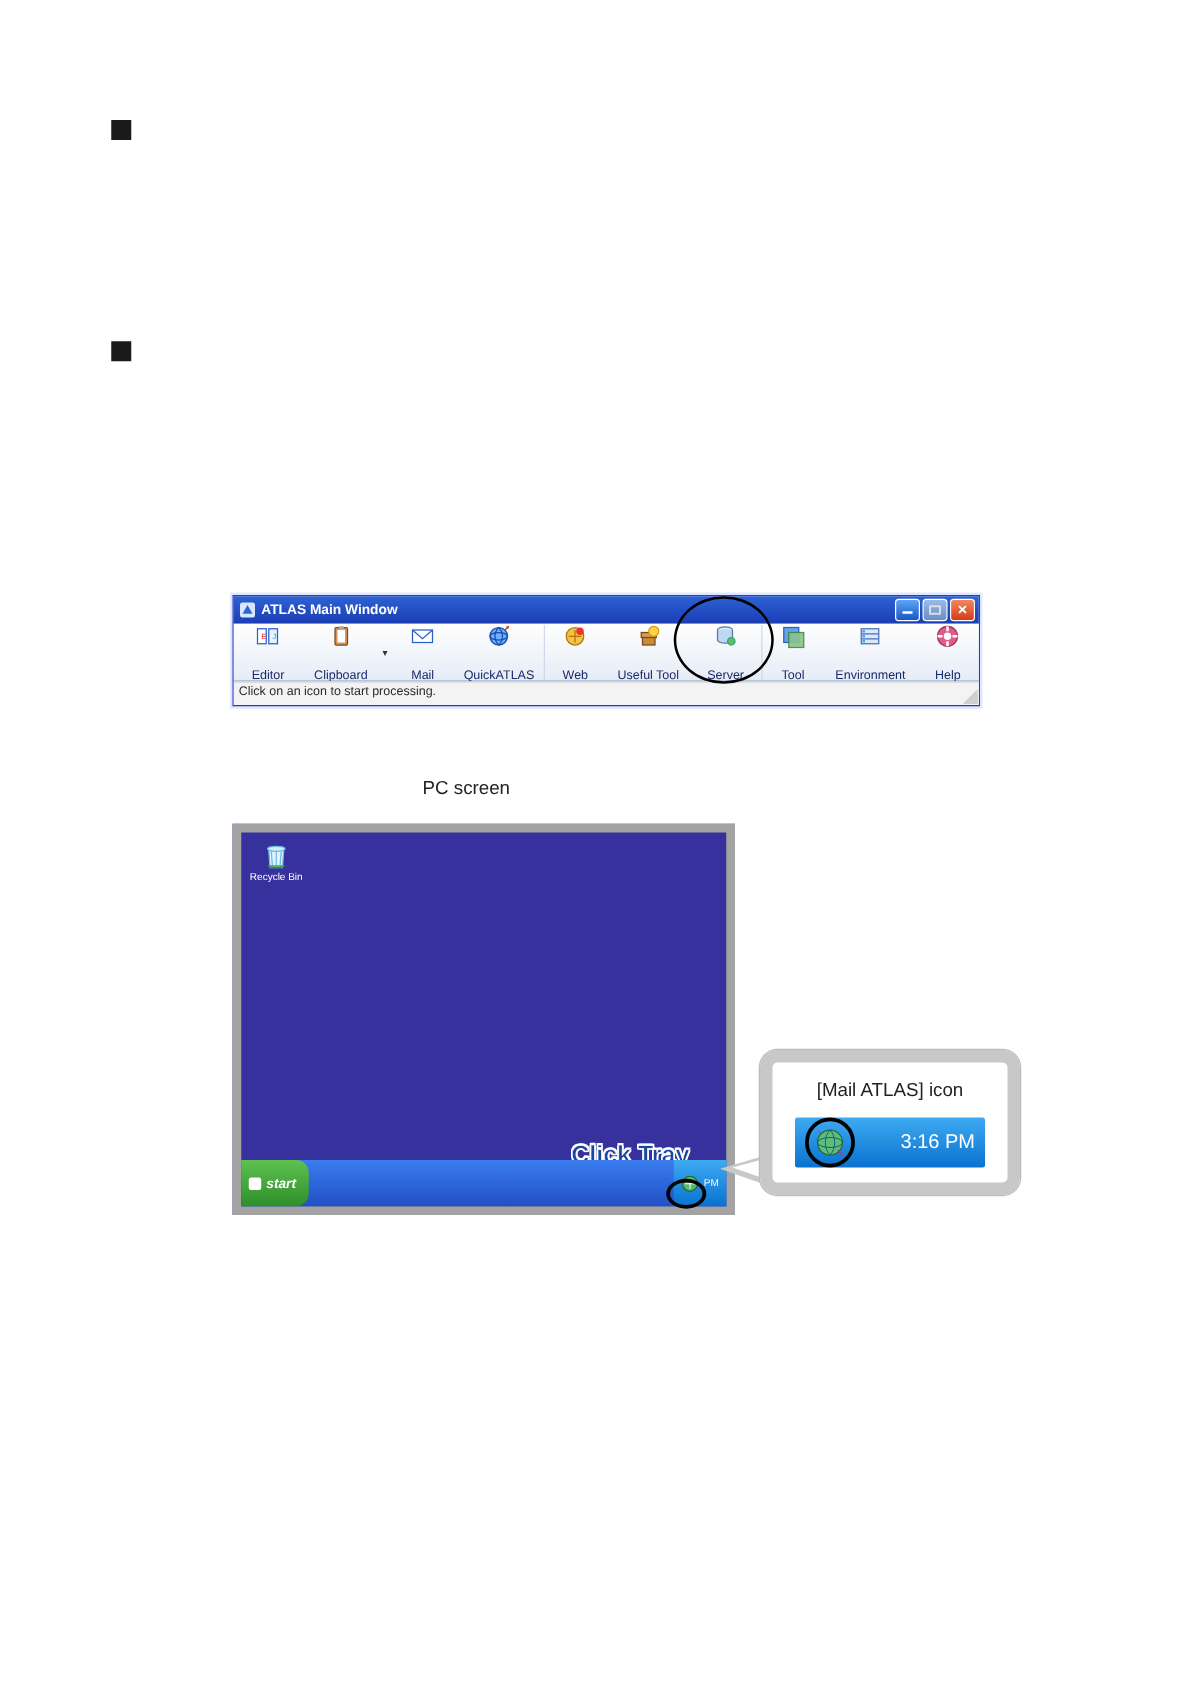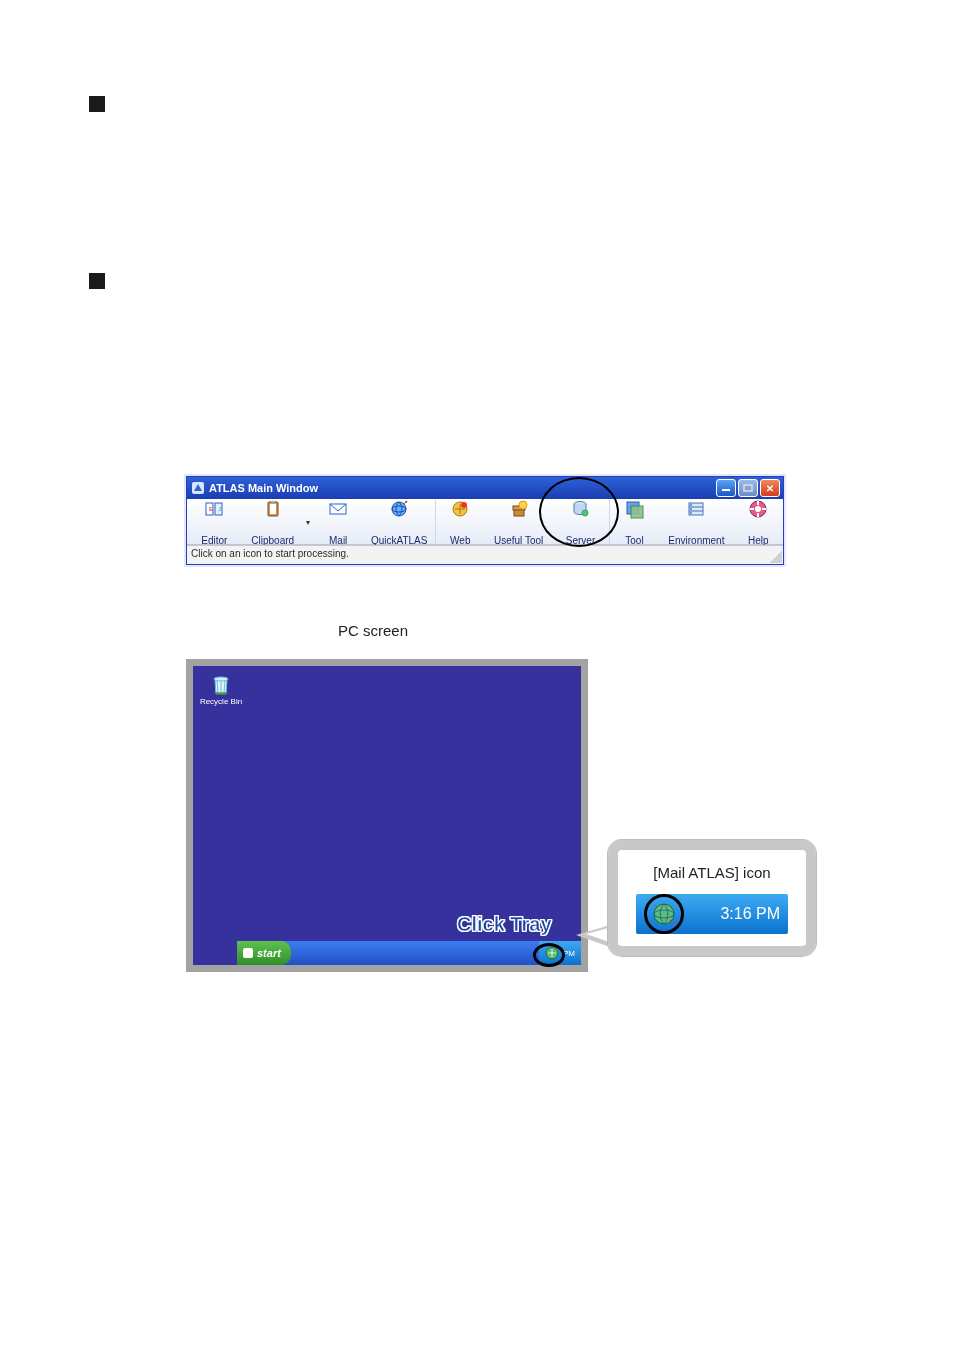--- a/index.html
+++ b/index.html
@@ -135,23 +135,23 @@
   .recycle-wrap{
     position:absolute;left:4px;top:8px;
     width:48px;text-align:center;
     color:#fff;font-size:8px;
   }
   .recycle-icon{
     width:18px;height:22px;margin:0 auto 1px;
   }
   .xp-taskbar{
     position:absolute;left:0;right:0;bottom:0;
-    height:24px;
+    height:37px;
     background: linear-gradient(to bottom,#3a7df0,#2150c4);
-    display:flex;align-items:center;justify-content:space-between;margin-left:44px;
+    display:flex;align-items:center;justify-content:space-between;
   }
   .xp-start{
     height:100%;
     background: linear-gradient(to bottom,#5fc150,#2e8f2a);
     color:#fff;font-style:italic;font-weight:bold;
     font-size:11px;
     padding:0 10px 0 20px;
     border-radius:0 10px 10px 0;
     display:flex;align-items:center;
     position:relative;

